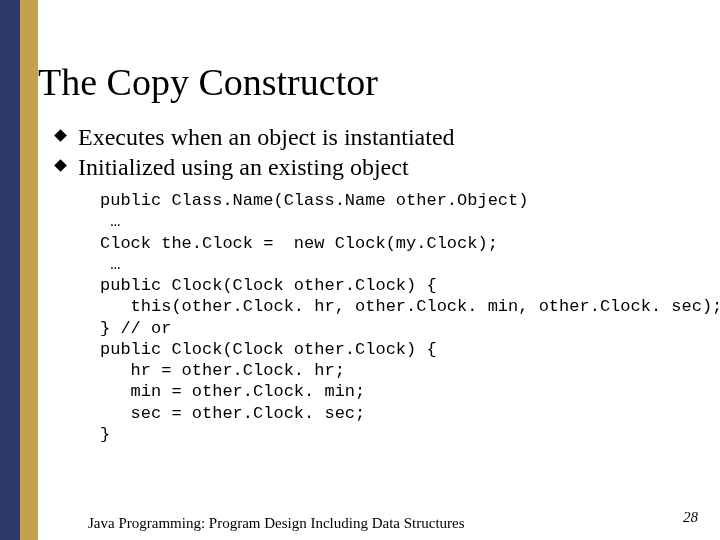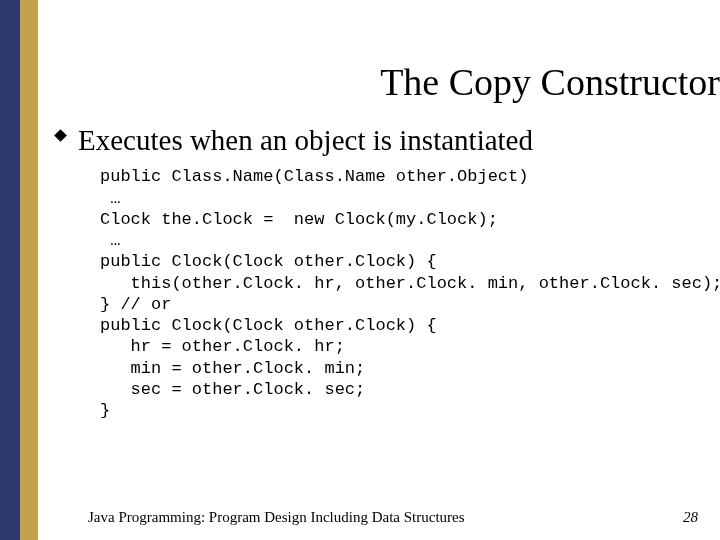--- a/index.html
+++ b/index.html
@@ -39,31 +39,31 @@
   .content {
     position: absolute;
     left: 38px;
     top: 0;
     right: 0;
     bottom: 0;
     padding: 0;
   }
   .title {
     font-size: 38px;
-    text-align: right;
+    text-align: left;
     margin: 60px 0 18px 0;
     font-weight: normal;
   }
   .bullets {
     margin: 0 0 8px 18px;
     padding: 0;
     list-style: none;
   }
   .bullets li {
-    font-size: 29px;
+    font-size: 24px;
     line-height: 1.25;
     position: relative;
     padding-left: 22px;
   }
   .bullets li::before {
     content: "";
     position: absolute;
     left: 0;
     top: 9px;
     width: 9px;
@@ -74,21 +74,21 @@
   .code {
     font-family: "Courier New", Courier, monospace;
     font-size: 17px;
     line-height: 1.25;
     white-space: pre;
     margin-left: 62px;
   }
   .footer-left {
     position: absolute;
     left: 50px;
-    bottom: 14px;
+    bottom: 8px;
     font-size: 15px;
     margin-top: 44px;
   }
   .footer-right {
     position: absolute;
     right: 22px;
     bottom: 14px;
     font-size: 15px;
     font-style: italic;
   }
@@ -99,20 +99,21 @@
 <div class="sidebar">
   <div class="band-blue"></div>
   <div class="band-gold"></div>
 </div>
 
 <div class="content">
   <h1 class="title">The Copy Constructor</h1>
 
   <ul class="bullets">
     <li>Executes when an object is instantiated</li>
+    <li>Initialized using an existing object</li>
   </ul>
 
   <div class="code"><span>public Class.Name(Class.Name other.Object)</span>
 <span> …</span>
 <span>Clock the.Clock =  new Clock(my.Clock);</span>
 <span> …</span>
 <span>public Clock(Clock other.Clock) {</span>
 <span>   this(other.Clock. hr, other.Clock. min, other.Clock. sec);</span>
 <span>} // or</span>
 <span>public Clock(Clock other.Clock) {</span>

